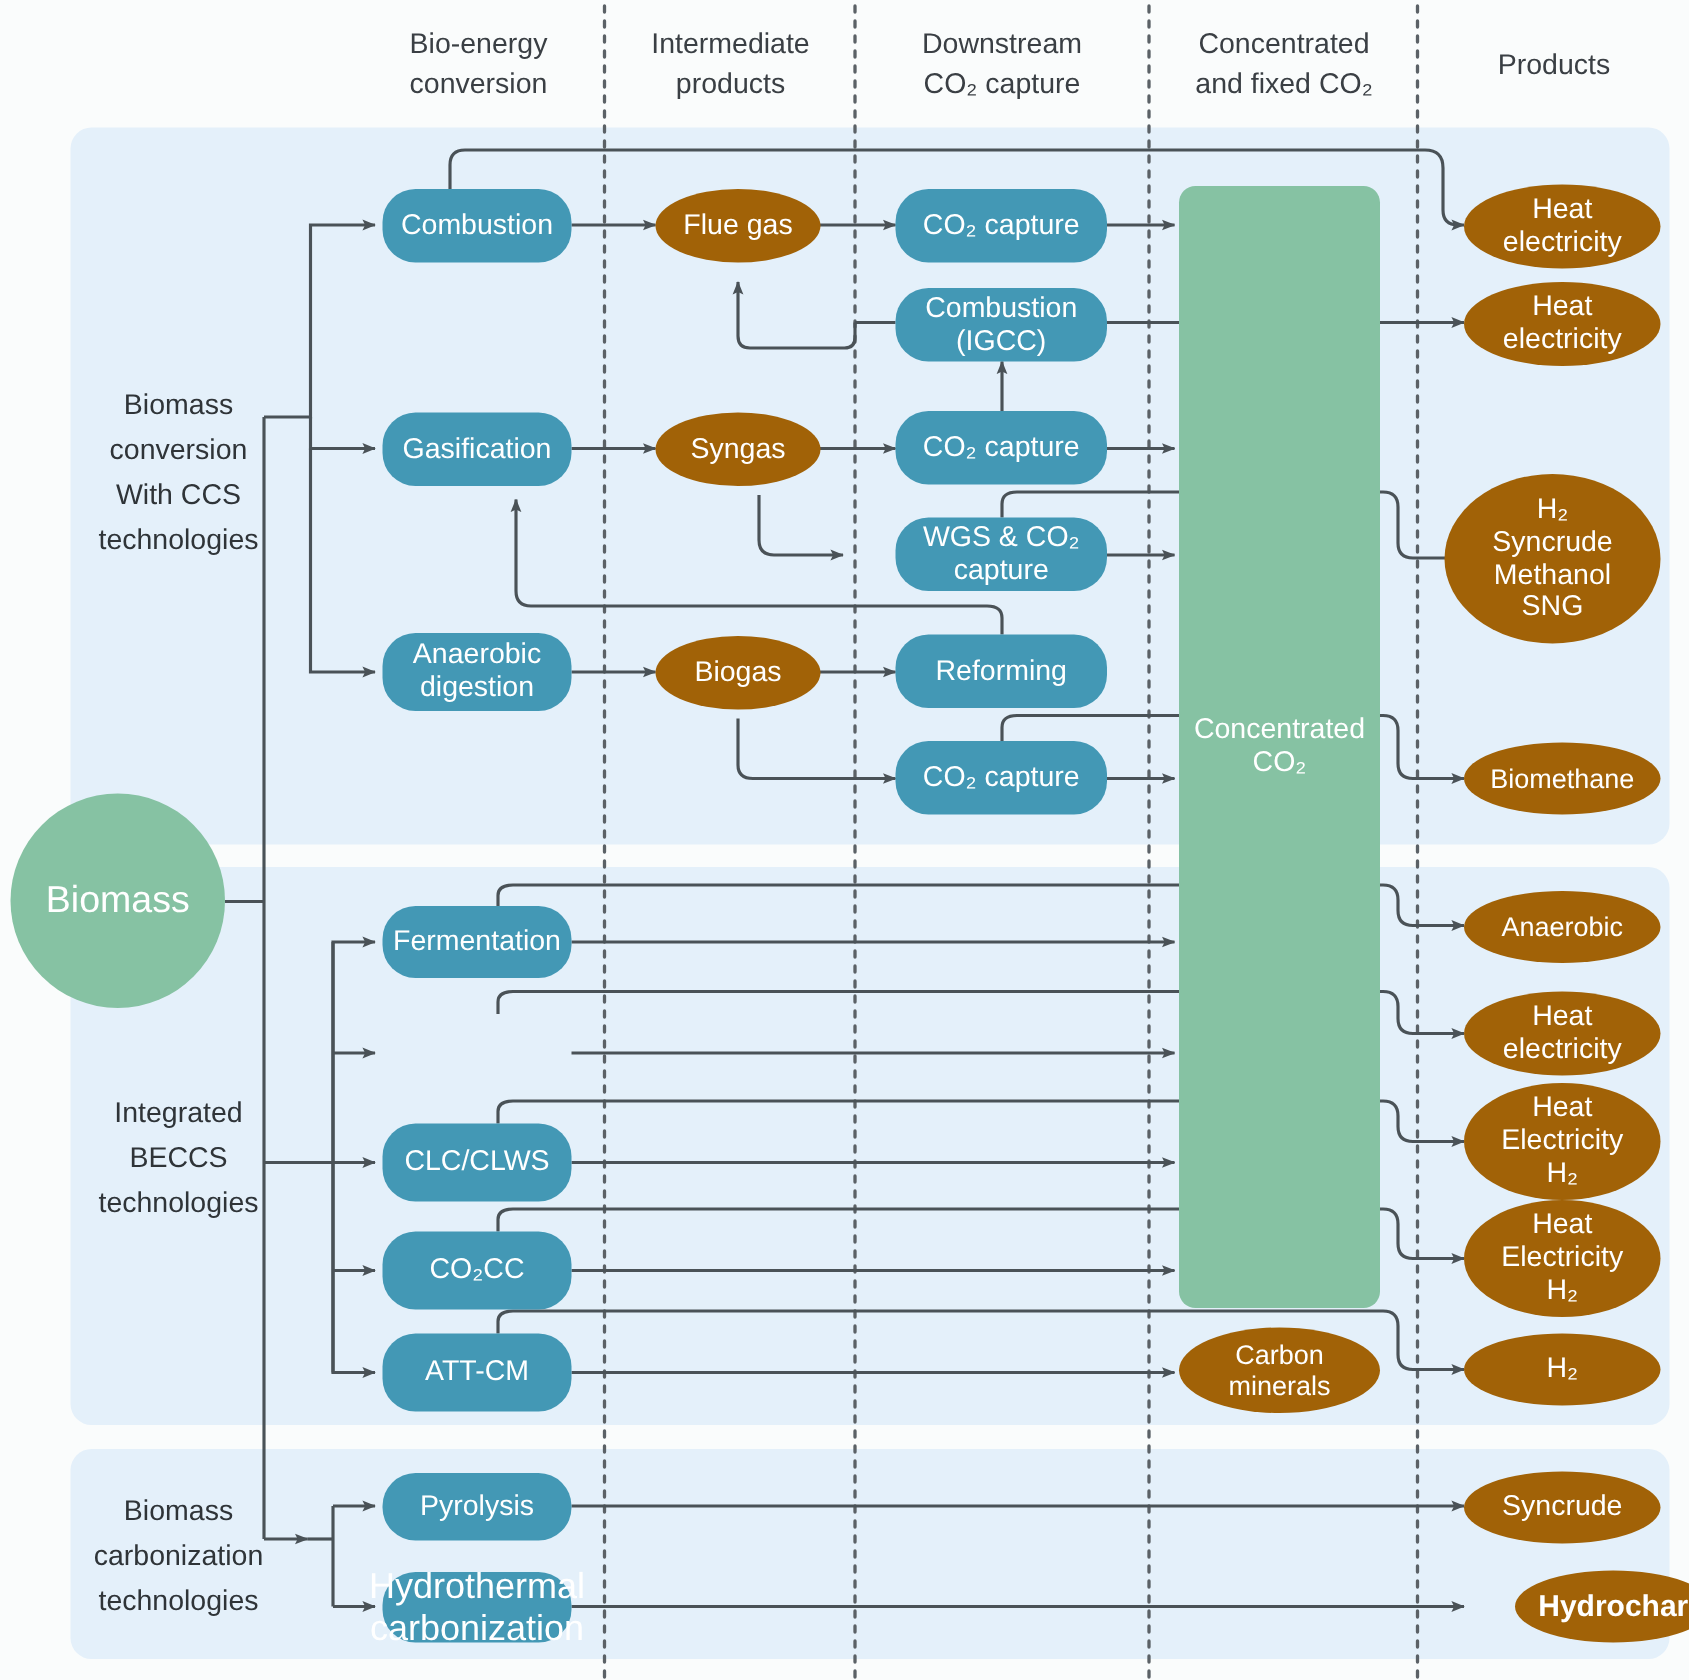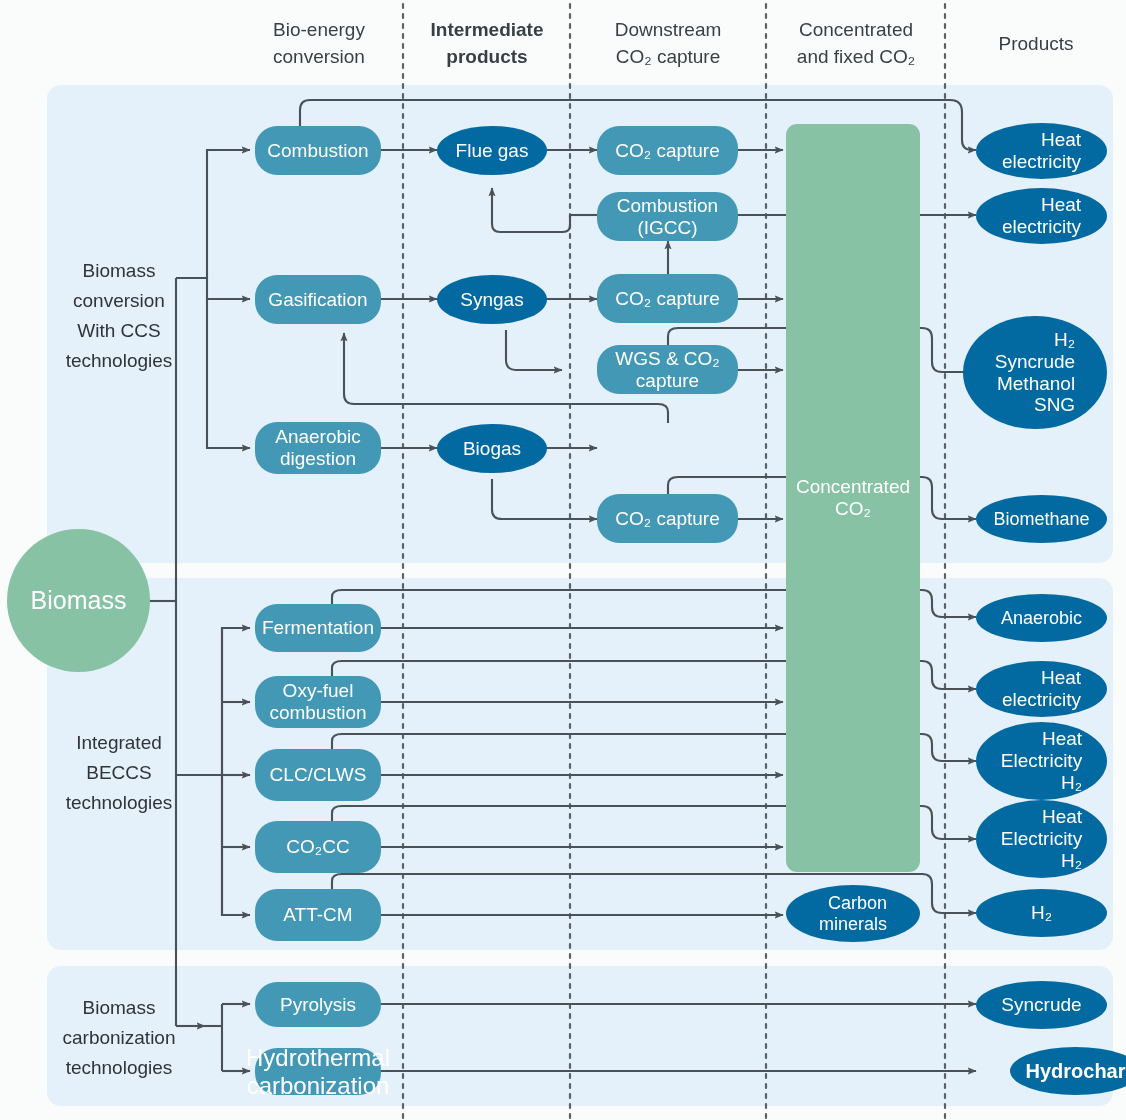--- a/index.html
+++ b/index.html
@@ -27,24 +27,23 @@
     text-align:center;
     color:#ffffff;
     line-height:1.15;
   }
   .proc{
     background:#4398b5;
     border-radius:22px;
     font-size:19px;
   }
   .ell{
-    background:#0369a1;
+    background:#a16207;
     border-radius:50%;
     font-size:19px;
-    text-align:right;
   }
   .bigblock{
     background:#86c2a3;
     border-radius:11px;
     font-size:19px;
   }
   .circ{
     background:#86c2a3;
     border-radius:50%;
     font-size:25px;
@@ -58,21 +57,21 @@
     white-space:pre-line;
   }
 </style>
 </head>
 <body>
 
 <div id="root">
 
   <div class="hdr" style="left:238px;top:16px;width:162px;">Bio-energy
 conversion</div>
-  <div class="hdr" style="left:410px;top:16px;width:154px;font-weight:bold;">Intermediate
+  <div class="hdr" style="left:410px;top:16px;width:154px;">Intermediate
 products</div>
   <div class="hdr" style="left:578px;top:16px;width:180px;">Downstream
 CO₂ capture</div>
   <div class="hdr" style="left:766px;top:16px;width:180px;">Concentrated
 and fixed CO₂</div>
   <div class="hdr" style="left:950px;top:30px;width:172px;">Products</div>
 
   <div class="panel" style="left:47px;top:85px;width:1066px;height:478px;"></div>
   <div class="panel" style="left:47px;top:578px;width:1066px;height:372px;"></div>
   <div class="panel" style="left:47px;top:966px;width:1066px;height:140px;"></div>
@@ -278,40 +277,39 @@
 
   <div class="node bigblock" style="left:786px;top:124px;width:134px;height:748px;white-space:pre-line;">Concentrated
 CO₂</div>
 
   <div class="node proc" style="left:255px;top:126px;width:126px;height:49px;white-space:pre-line;">Combustion</div>
   <div class="node proc" style="left:255px;top:275px;width:126px;height:49px;white-space:pre-line;">Gasification</div>
   <div class="node proc" style="left:255px;top:422px;width:126px;height:52px;white-space:pre-line;">Anaerobic
 digestion</div>
 
   <div class="node proc" style="left:255px;top:604px;width:126px;height:48px;white-space:pre-line;">Fermentation</div>
-  <div class="node proc" style="left:255px;top:676px;width:126px;height:52px;white-space:pre-line;">Oxy-fuel
-combustion</div>
   <div class="node proc" style="left:255px;top:749px;width:126px;height:52px;white-space:pre-line;">CLC/CLWS</div>
   <div class="node proc" style="left:255px;top:821px;width:126px;height:52px;white-space:pre-line;">CO₂CC</div>
   <div class="node proc" style="left:255px;top:889px;width:126px;height:52px;white-space:pre-line;">ATT-CM</div>
 
   <div class="node proc" style="left:255px;top:982px;width:126px;height:45px;white-space:pre-line;">Pyrolysis</div>
   <div class="node proc" style="left:255px;top:1048px;width:126px;height:47px;font-size:24px;white-space:pre-line;">Hydrothermal
 carbonization</div>
 
   <div class="node ell" style="left:437px;top:126px;width:110px;height:49px;">Flue gas</div>
   <div class="node ell" style="left:437px;top:275px;width:110px;height:49px;">Syngas</div>
   <div class="node ell" style="left:437px;top:424px;width:110px;height:49px;">Biogas</div>
 
   <div class="node proc" style="left:597px;top:126px;width:141px;height:49px;white-space:pre-line;">CO₂ capture</div>
   <div class="node proc" style="left:597px;top:192px;width:141px;height:49px;white-space:pre-line;">Combustion
 (IGCC)</div>
   <div class="node proc" style="left:597px;top:274px;width:141px;height:49px;white-space:pre-line;">CO₂ capture</div>
   <div class="node proc" style="left:597px;top:345px;width:141px;height:49px;white-space:pre-line;">WGS &amp; CO₂
 capture</div>
+  <div class="node proc" style="left:597px;top:423px;width:141px;height:49px;white-space:pre-line;">Reforming</div>
   <div class="node proc" style="left:597px;top:494px;width:141px;height:49px;white-space:pre-line;">CO₂ capture</div>
 
   <div class="node ell" style="left:786px;top:885px;width:134px;height:57px;white-space:pre-line;font-size:18px;">Carbon
 minerals</div>
 
   <div class="node ell" style="left:976px;top:123px;width:131px;height:56px;white-space:pre-line;">Heat
 electricity</div>
   <div class="node ell" style="left:976px;top:188px;width:131px;height:56px;white-space:pre-line;">Heat
 electricity</div>
   <div class="node ell" style="left:963px;top:316px;width:144px;height:113px;white-space:pre-line;">H₂

